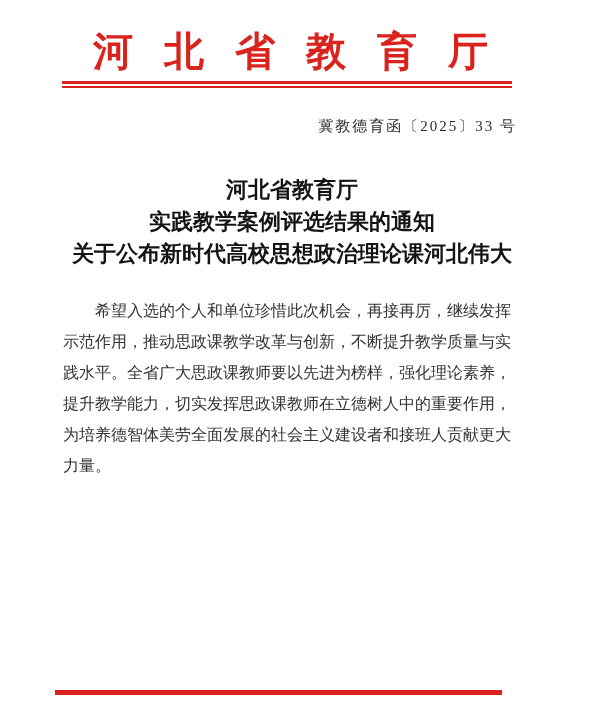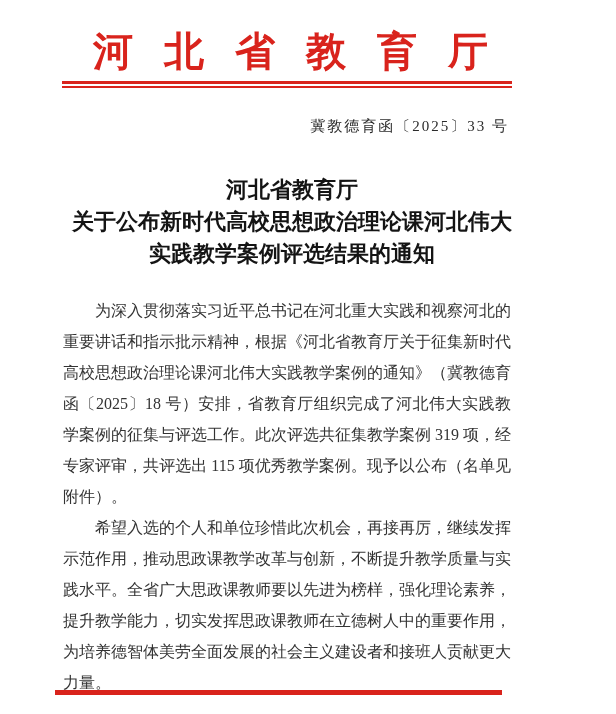--- a/index.html
+++ b/index.html
@@ -42,21 +42,21 @@
       to bottom,
       #d9231c 0px, #d9231c 3px,
       #ffffff 3px, #ffffff 4.5px,
       #d9231c 4.5px, #d9231c 6.5px
     );
   }
   
   .doc-number {
     position: absolute;
     top: 116px;
-    left: 66px;
+    left: 74px;
     width: 443px;
     text-align: right;
     font-size: 15px;
     line-height: 20px;
     color: #2b2b2b;
     letter-spacing: 2px;
     white-space: nowrap;
   }
   
   .notice-title {
@@ -104,24 +104,23 @@
 <div class="page">
 
   <h1 class="agency-name">河北省教育厅</h1>
 
   <div class="header-rule"></div>
 
   <div class="doc-number">冀教德育函〔2025〕33 号</div>
 
   <div class="notice-title">
     <div>河北省教育厅</div>
+    <div>实践教学案例评选结果的通知</div>
     <div>关于公布新时代高校思想政治理论课河北伟大</div>
-    <div>实践教学案例评选结果的通知</div>
   </div>
 
   <div class="body-block">
-    <p class="para">为深入贯彻落实习近平总书记在河北重大实践和视察河北的重要讲话和指示批示精神，根据《河北省教育厅关于征集新时代高校思想政治理论课河北伟大实践教学案例的通知》（冀教德育函〔2025〕18 号）安排，省教育厅组织完成了河北伟大实践教学案例的征集与评选工作。此次评选共征集教学案例 319 项，经专家评审，共评选出 115 项优秀教学案例。现予以公布（名单见附件）。</p>
     <p class="para">希望入选的个人和单位珍惜此次机会，再接再厉，继续发挥示范作用，推动思政课教学改革与创新，不断提升教学质量与实践水平。全省广大思政课教师要以先进为榜样，强化理论素养，提升教学能力，切实发挥思政课教师在立德树人中的重要作用，为培养德智体美劳全面发展的社会主义建设者和接班人贡献更大力量。</p>
   </div>
 
   <div class="footer-rule"></div>
 
 </div>
 
 </body></html>

